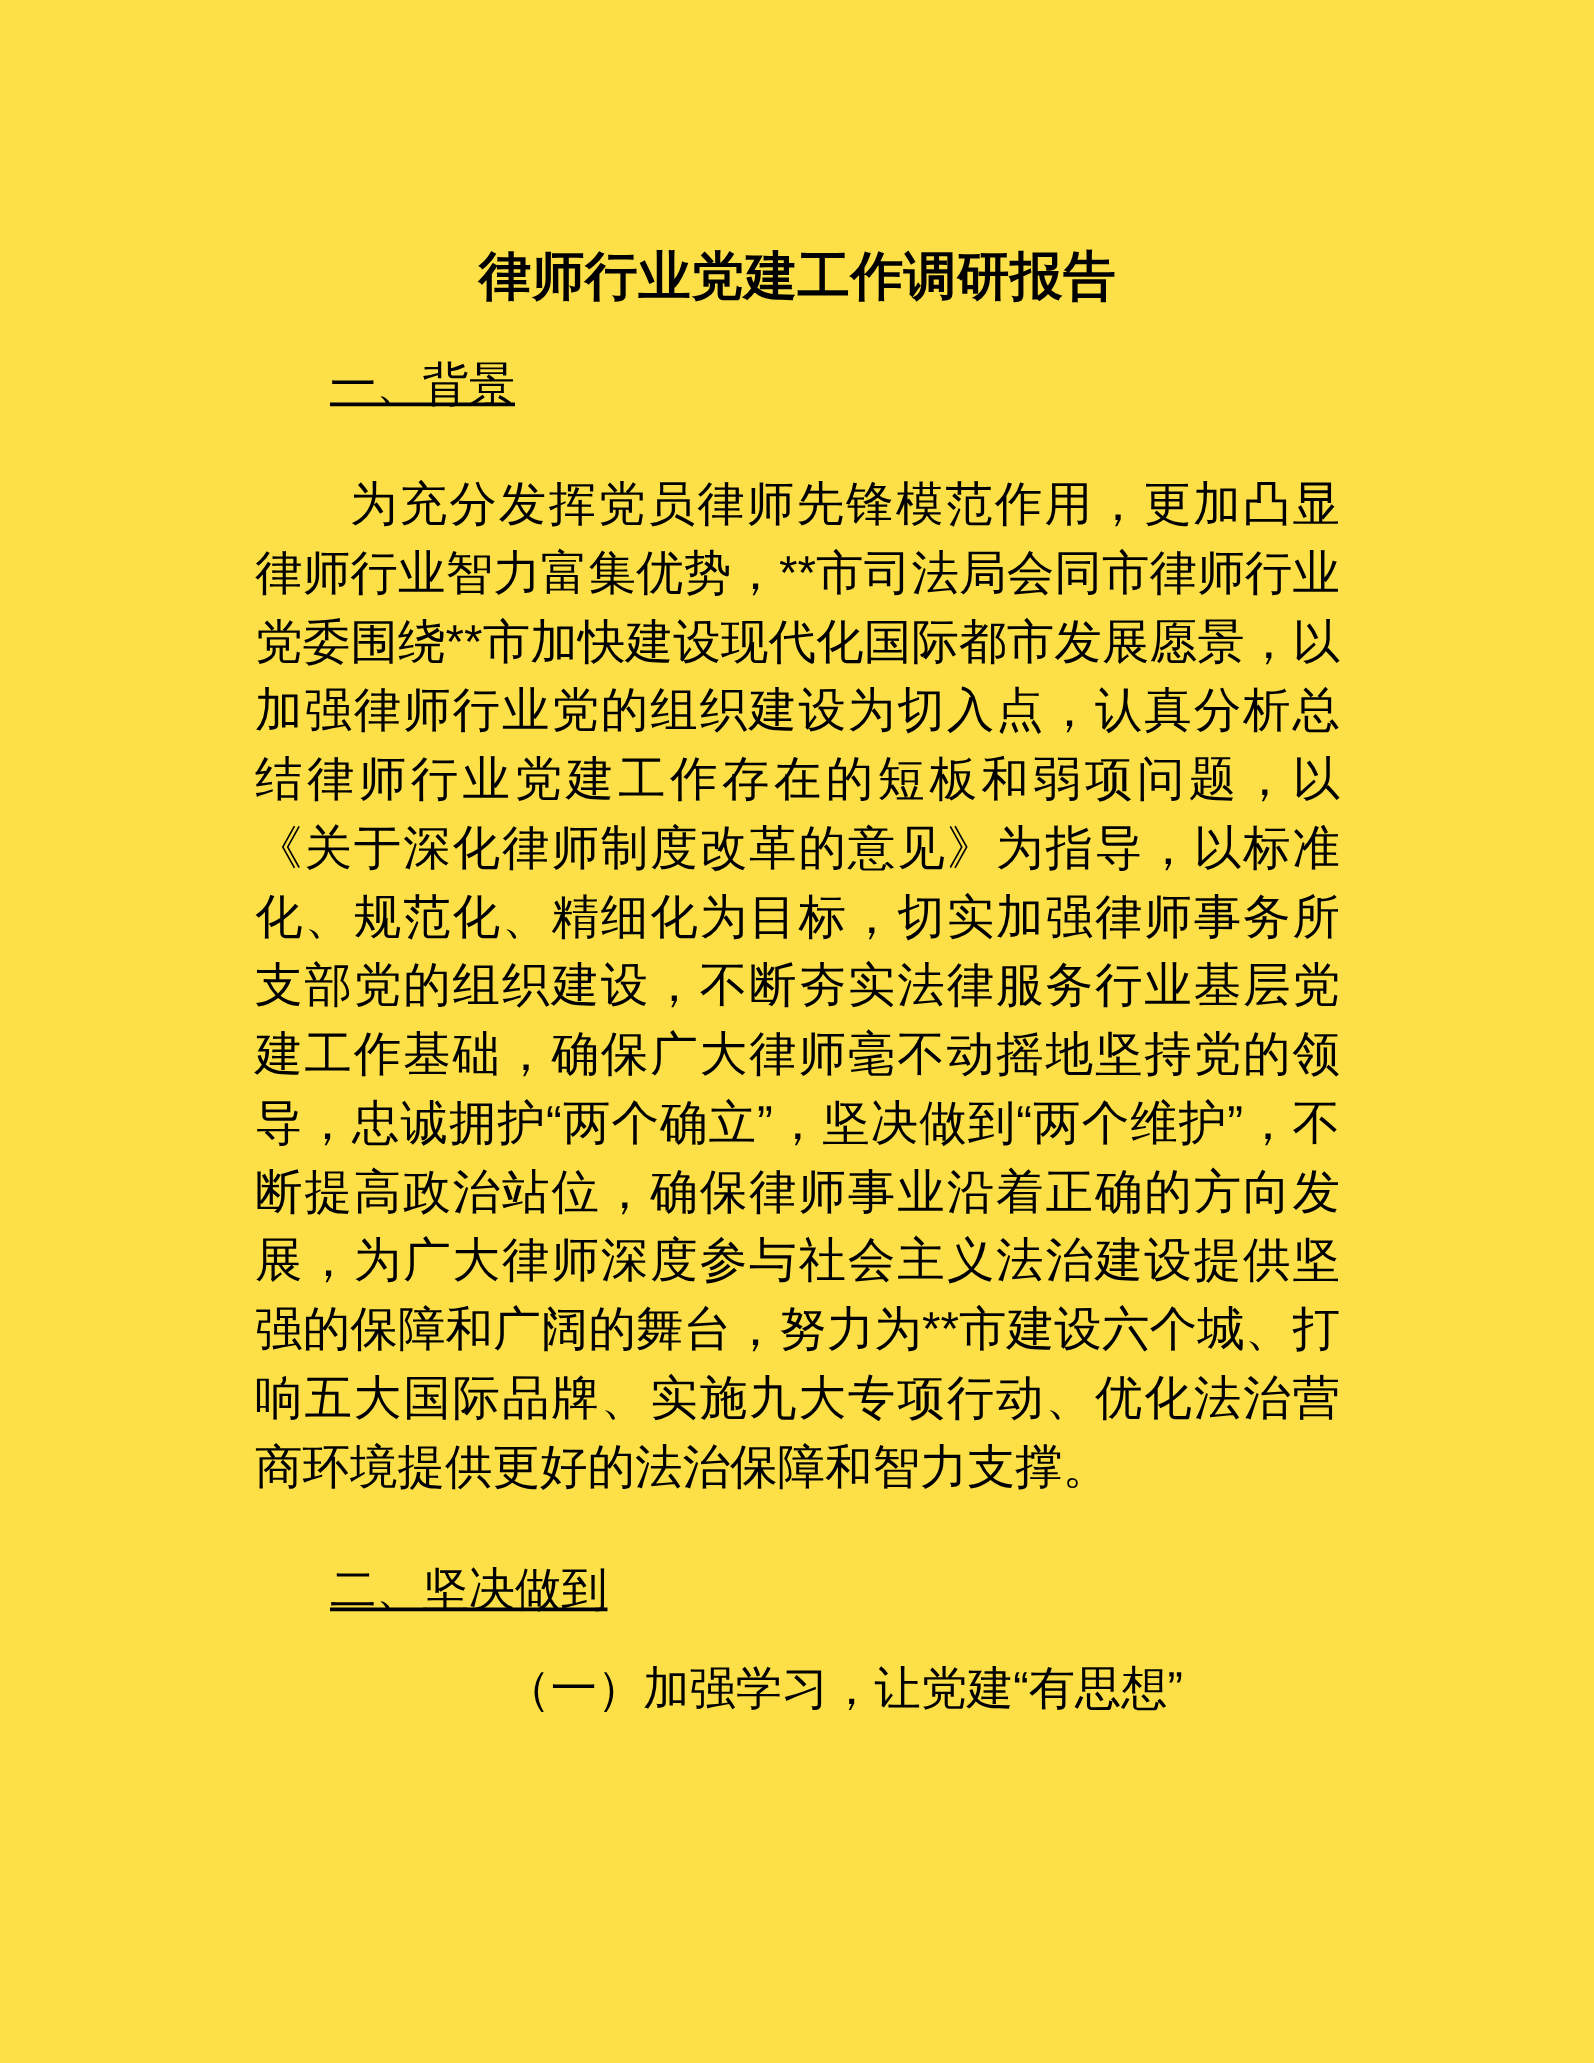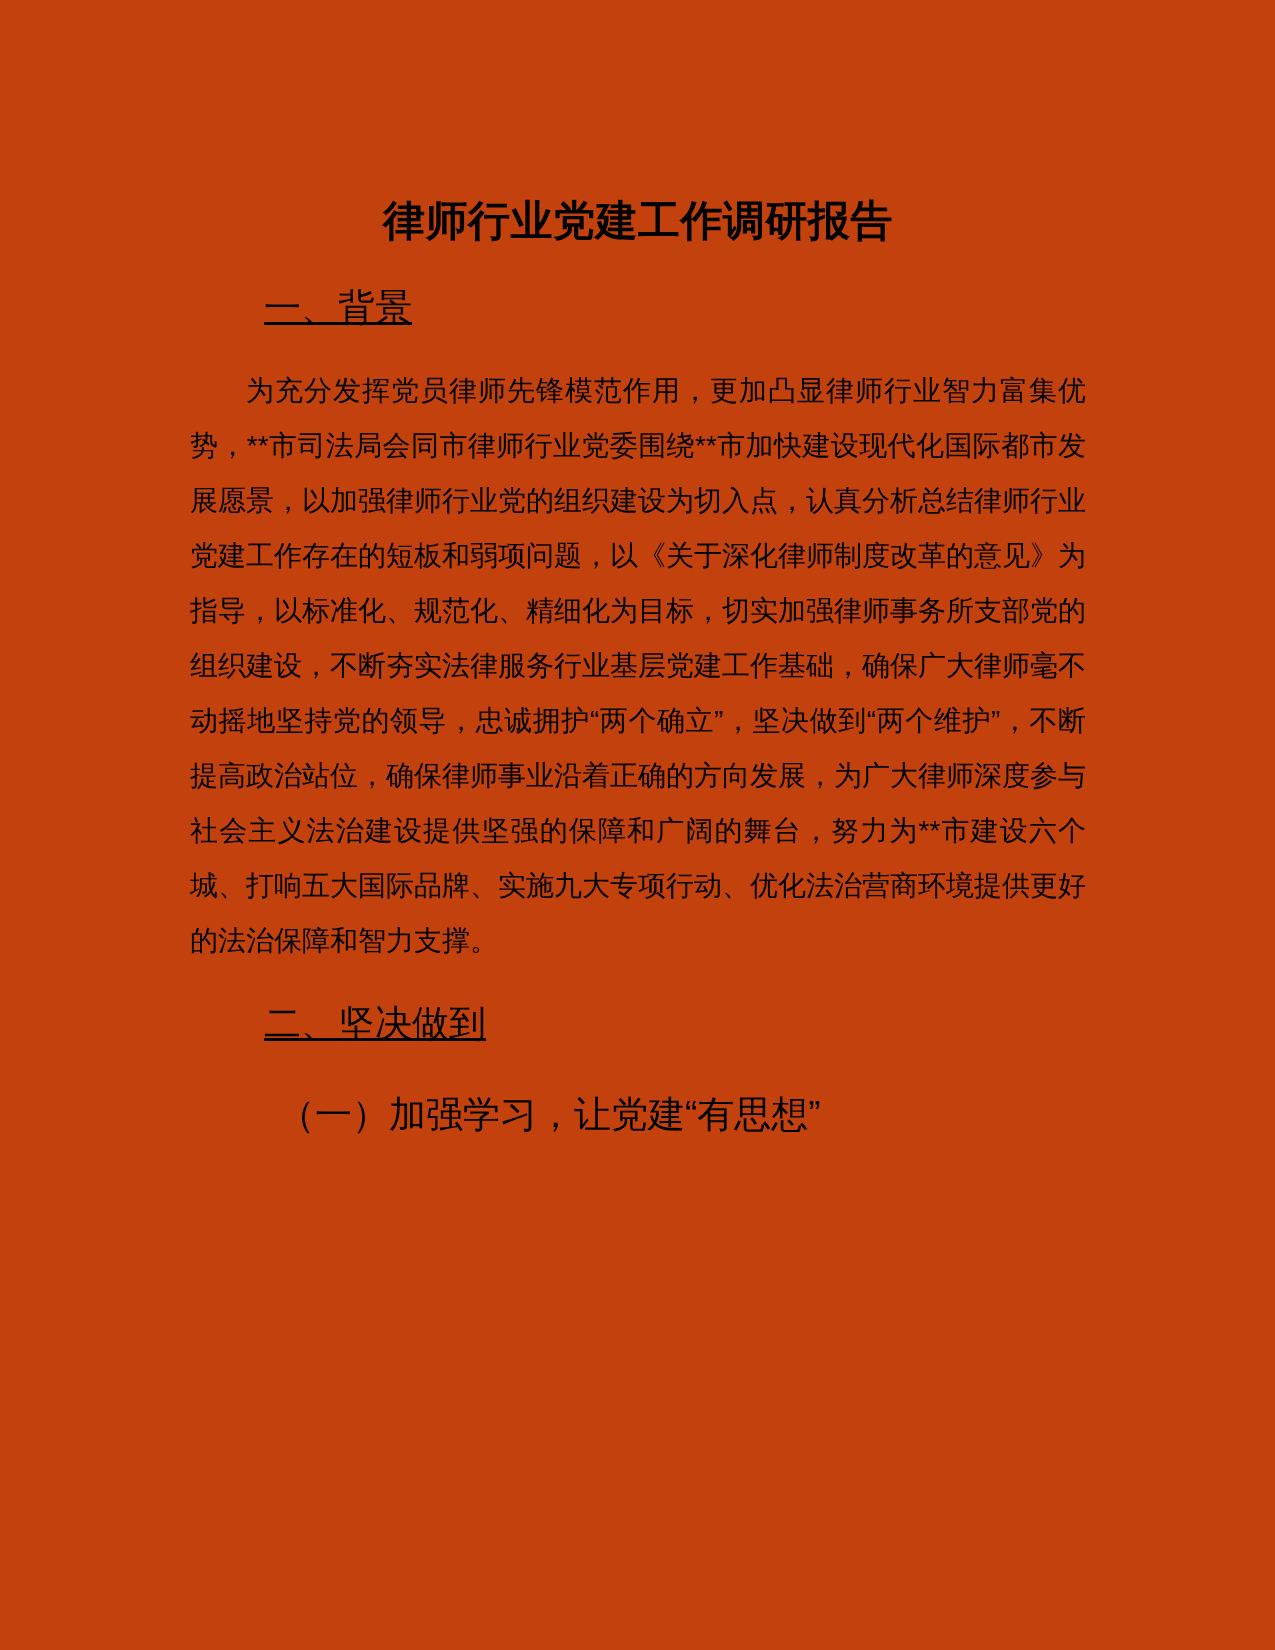--- a/index.html
+++ b/index.html
@@ -8,21 +8,21 @@
     background: #ffffff;
   }
   body {
     font-family: "Liberation Sans", "DejaVu Sans", sans-serif;
     color: #000000;
   }
   .page {
     position: relative;
     width: 1275px;
     height: 1650px;
-    background: #c2410c;
+    background: #fde047;
     margin: 0 auto;
     overflow: hidden;
     box-sizing: border-box;
   }
   .content {
     position: absolute;
     left: 190px;
     top: 0;
     width: 896px;
   }
@@ -44,30 +44,31 @@
     margin: 0;
     text-indent: 2em;
     letter-spacing: 0;
     color: #000000;
     text-decoration: underline;
   }
   .heading-2 {
     font-size: 37px;
     font-weight: normal;
     line-height: 55px;
-    margin: 14px;
+    margin: 2px;
     text-indent: 2em;
     letter-spacing: 0;
     color: #000000;
+    text-align: center;
   }
   .body-para {
-    font-size: 28px;
+    font-size: 38px;
     font-weight: normal;
     line-height: 55px;
-    margin: 0;
+    margin: 14px;
     text-indent: 2em;
     text-align: justify;
     text-justify: inter-ideograph;
     letter-spacing: 0;
     color: #000000;
     word-break: break-all;
   }
   .gap-after-title { height: 34px; }
   .gap-sm { height: 28px; }
   .gap-xs { height: 22px; }

